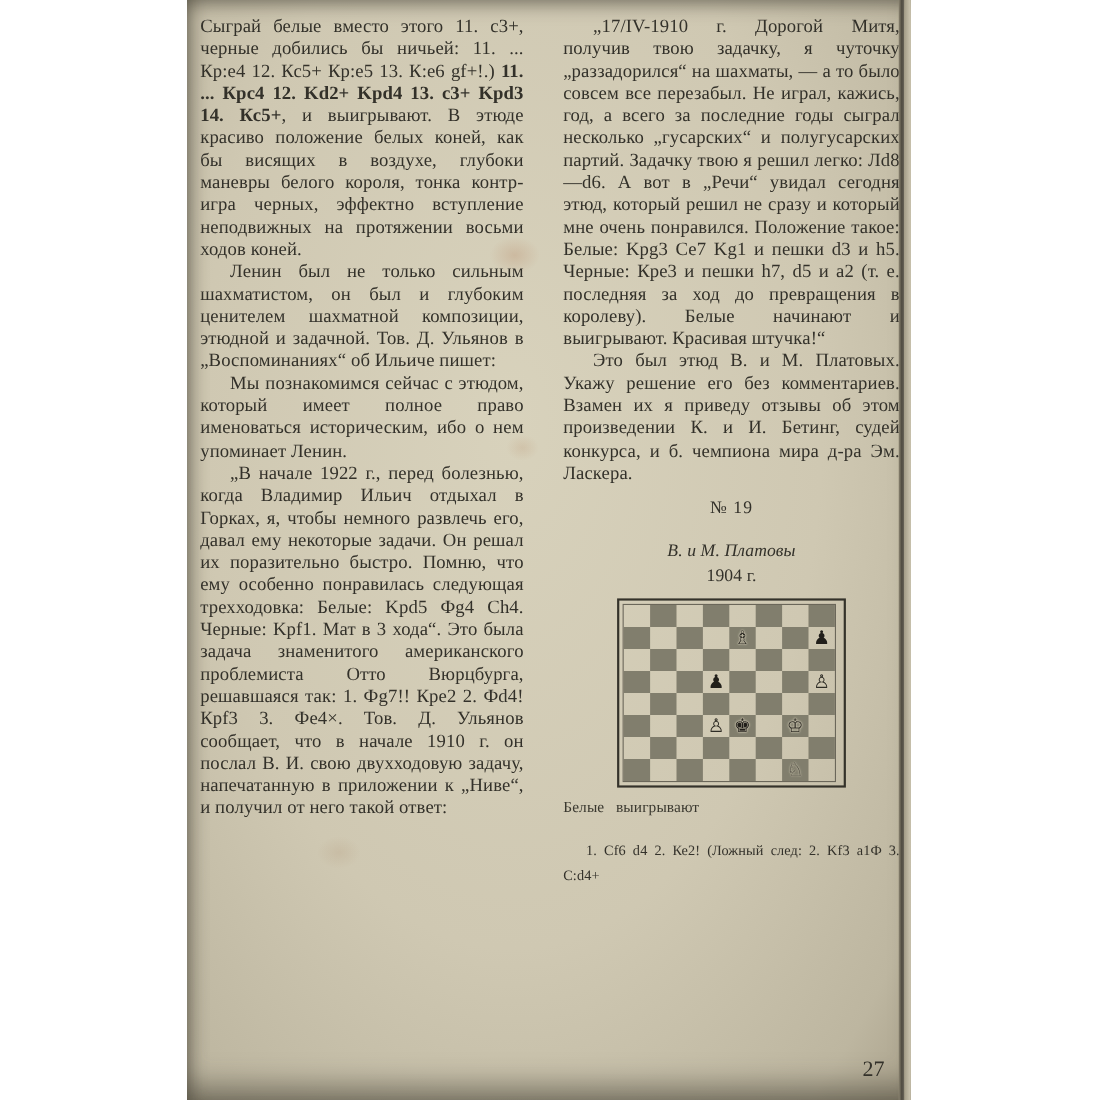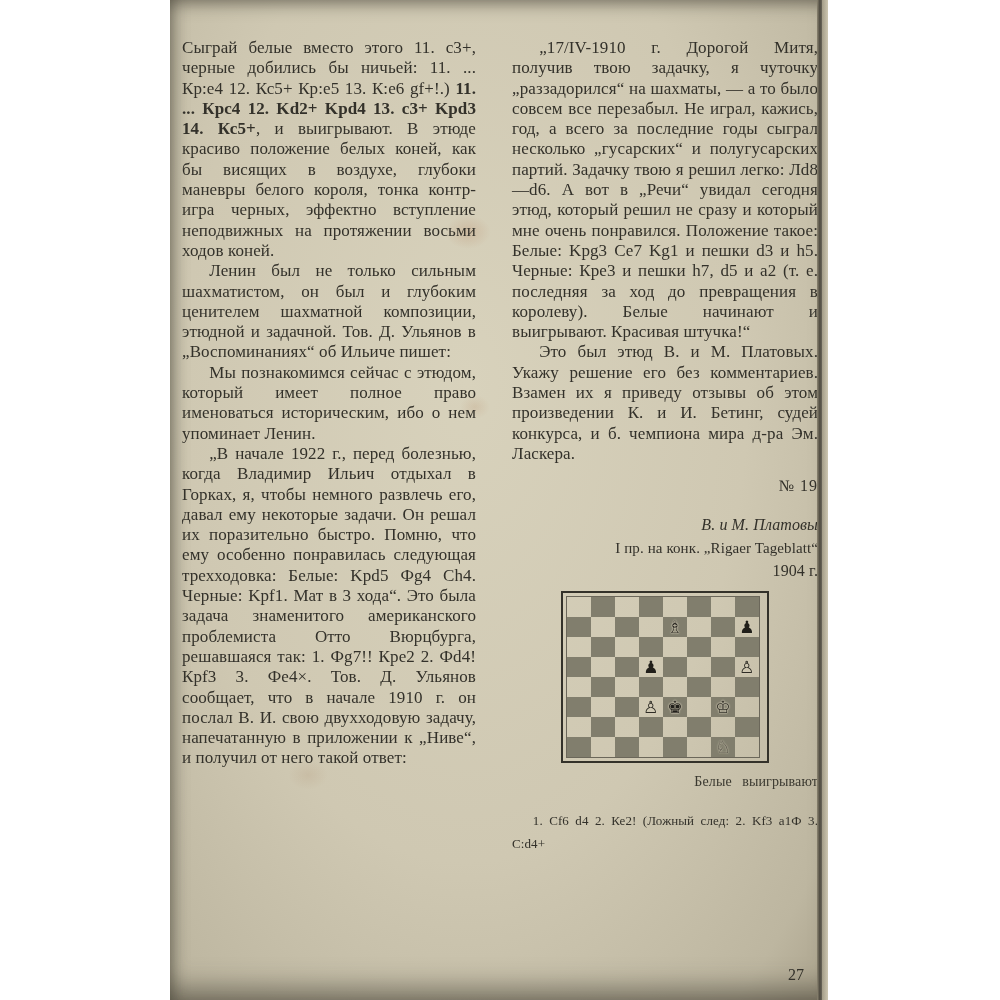--- a/index.html
+++ b/index.html
@@ -13,47 +13,47 @@
   }
   .page-right-edge{position:absolute;right:6px;top:0;bottom:0;width:5px;
     background:linear-gradient(90deg,#8d8672,#4e4a40 55%,#6b665a);}
   .page-outer-edge{position:absolute;right:0;top:0;bottom:0;width:6px;
     background:linear-gradient(90deg,#a39c87,#cdc6b1);}
   .stain{position:absolute;border-radius:50%;pointer-events:none;}
   .stain.s1{left:275px;top:215px;width:46px;height:34px;background:radial-gradient(rgba(173,110,72,.22),rgba(173,110,72,0) 70%);}
   .stain.s2{left:290px;top:395px;width:30px;height:24px;background:radial-gradient(rgba(173,120,80,.16),rgba(173,120,80,0) 70%);}
   .stain.s3{left:118px;top:760px;width:40px;height:30px;background:radial-gradient(rgba(160,120,84,.14),rgba(160,120,84,0) 70%);}
 
-  .col{position:absolute;top:38px;font-size:17px;line-height:20.3px;text-align:justify;letter-spacing:.1px;}
+  .col{position:absolute;top:14px;font-size:17px;line-height:20.3px;text-align:justify;letter-spacing:.1px;}
   .col p{margin:0;text-indent:1.6em;}
   .col p.noindent{text-indent:0;}
   .col-left{left:12px;width:294px;}
   .col-right{left:342px;width:306px;}
   b{font-weight:bold;}
 
   .study-head{margin-top:12px;text-align:center;text-indent:0;}
-  .study-head div{text-indent:0;text-align:right;}
+  .study-head div{text-indent:0;}
   .study-no{font-size:16px;letter-spacing:1px;}
   .study-authors{font-style:italic;margin-top:18px;font-size:16px;}
   .study-source{margin-top:3px;font-size:15px;}
   .study-year{margin-top:3px;font-size:16px;}
 
   .board-frame{width:198px;margin:10px auto 0;border:2px solid #34322a;padding:3px;background:transparent;}
   .board{display:grid;grid-template-columns:repeat(8,24px);grid-auto-rows:20px;border:1px solid #6b675a;width:192px;}
   .sq{display:flex;align-items:center;justify-content:center;}
   .sq.dark{background:#817e6d;}
   .sq.light{background:transparent;}
   .piece{font-family:"DejaVu Sans", sans-serif;font-size:17px;line-height:1;
     text-shadow:0 0 2px #d3ccb6,0 0 2px #d3ccb6,0 0 1px #d3ccb6;}
   .piece.black{color:#211f1a;}
   .piece.white{color:#2e2c25;}
 
-  .diagram-caption{text-align:right;margin-top:9px;font-size:14px;word-spacing:7px;text-indent:0;color:#3a382f;}
+  .diagram-caption{text-align:left;margin-top:9px;font-size:14px;word-spacing:7px;text-indent:0;color:#3a382f;}
   .solution{margin-top:16px !important;font-size:13px;line-height:23px;text-indent:1.4em;}
-  .page-number{position:absolute;right:24px;bottom:16px;font-size:16px;color:#33312a;}
+  .page-number{position:absolute;right:24px;bottom:16px;font-size:20px;color:#33312a;}
 </style>
 </head>
 <body>
 
 <div class="photo">
 
   <div class="stain s1"></div>
   <div class="stain s2"></div>
   <div class="stain s3"></div>
 
@@ -64,21 +64,20 @@
     <p>„В начале 1922 г., перед болезнью, когда Владимир Ильич отдыхал в Горках, я, чтобы немного развлечь его, давал ему некоторые задачи. Он решал их поразительно быстро. Помню, что ему особенно понравилась следующая трехходовка: Белые: Kpd5 Фg4 Ch4. Черные: Kpf1. Мат в 3 хода“. Это была задача знаменитого американского проблемиста Отто Вюрцбурга, решавшаяся так: 1. Фg7!! Кре2 2. Фd4! Кpf3 3. Фе4×. Тов. Д. Ульянов сообщает, что в начале 1910 г. он послал В. И. свою двухходовую задачу, напечатанную в приложении к „Ниве“, и получил от него такой ответ:</p>
   </div>
 
   <div class="col col-right">
     <p>„17/IV-1910 г. Дорогой Митя, получив твою задачку, я чуточку „раззадорился“ на шахматы, — а то было совсем все перезабыл. Не играл, кажись, год, а всего за последние годы сыграл несколько „гусарских“ и полугусарских партий. Задачку твою я решил легко: Лd8—d6. А вот в „Речи“ увидал сегодня этюд, который решил не сразу и который мне очень понравился. Положение такое: Белые: Kpg3 Се7 Kg1 и пешки d3 и h5. Черные: Кре3 и пешки h7, d5 и а2 (т. е. последняя за ход до превращения в королеву). Белые начинают и выигрывают. Красивая штучка!“</p>
     <p>Это был этюд В. и М. Платовых. Укажу решение его без комментариев. Взамен их я приведу отзывы об этом произведении К. и И. Бетинг, судей конкурса, и б. чемпиона мира д-ра Эм. Ласкера.</p>
 
     <div class="study-head">
       <div class="study-no">№ 19</div>
       <div class="study-authors">В. и М. Платовы</div>
-      <div class="study-source">I пр. на конк. „Rigaer Tageblatt“</div>
       <div class="study-year">1904 г.</div>
     </div>
 
     <div class="board-frame">
       <div class="board">
           <div class="sq light"></div>
           <div class="sq dark"></div>
           <div class="sq light"></div>
           <div class="sq dark"></div>
           <div class="sq light"></div>

